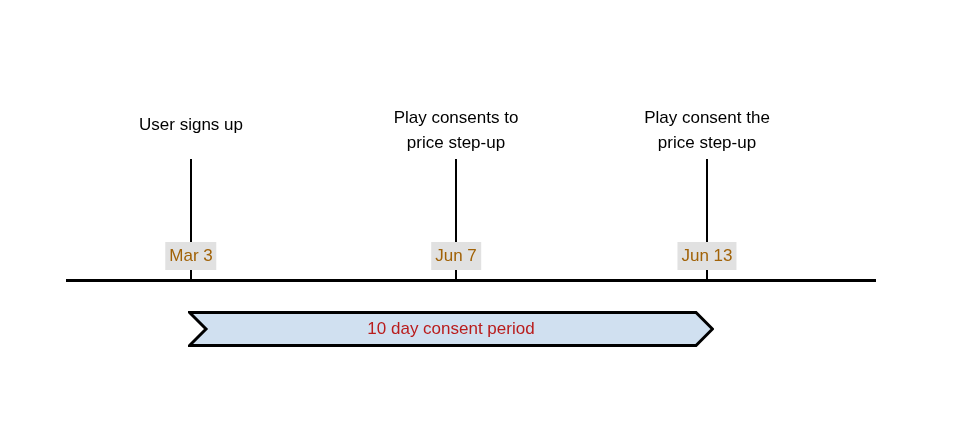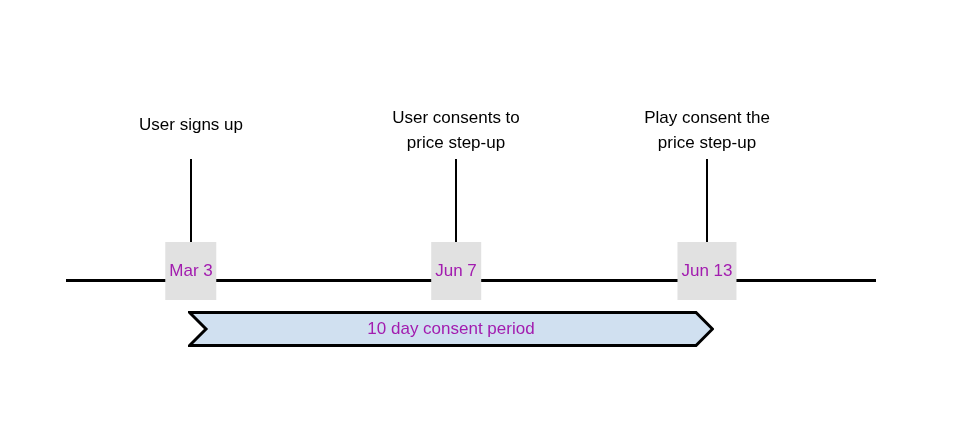--- a/index.html
+++ b/index.html
@@ -61,23 +61,23 @@
     top: 112px;
   }
   .event-date {
     position: absolute;
     top: 242px;
     left: 50%;
     transform: translateX(-50%);
     background: #e1e1e1;
     font-size: 17px;
     line-height: 24px;
-    padding: 17px 4px;
+    padding: 2px 4px;
     white-space: nowrap;
-    color: #a21caf;
+    color: #a16207;
   }
 
   
   .banner {
     position: absolute;
     left: 188px;
     top: 311px;
     width: 526px;
     height: 36px;
   }
@@ -89,40 +89,40 @@
   .banner-text {
     position: absolute;
     left: 0;
     top: 0;
     width: 526px;
     height: 36px;
     display: flex;
     align-items: center;
     justify-content: center;
     font-size: 17px;
-    color: #a21caf;
+    color: #b91c1c;
     white-space: nowrap;
   }
 </style>
 </head>
 <body>
 
 <div id="canvas">
 
   <div class="axis-line"></div>
 
   <div class="event" style="left:191px;">
     <div class="event-tick"></div>
     <div class="event-label one-line">User signs up</div>
     <div class="event-date">Mar 3</div>
   </div>
 
   <div class="event" style="left:456px;">
     <div class="event-tick"></div>
-    <div class="event-label">User consents to
+    <div class="event-label">Play consents to
 price step-up</div>
     <div class="event-date">Jun 7</div>
   </div>
 
   <div class="event" style="left:707px;">
     <div class="event-tick"></div>
     <div class="event-label">Play consent the
 price step-up</div>
     <div class="event-date">Jun 13</div>
   </div>

